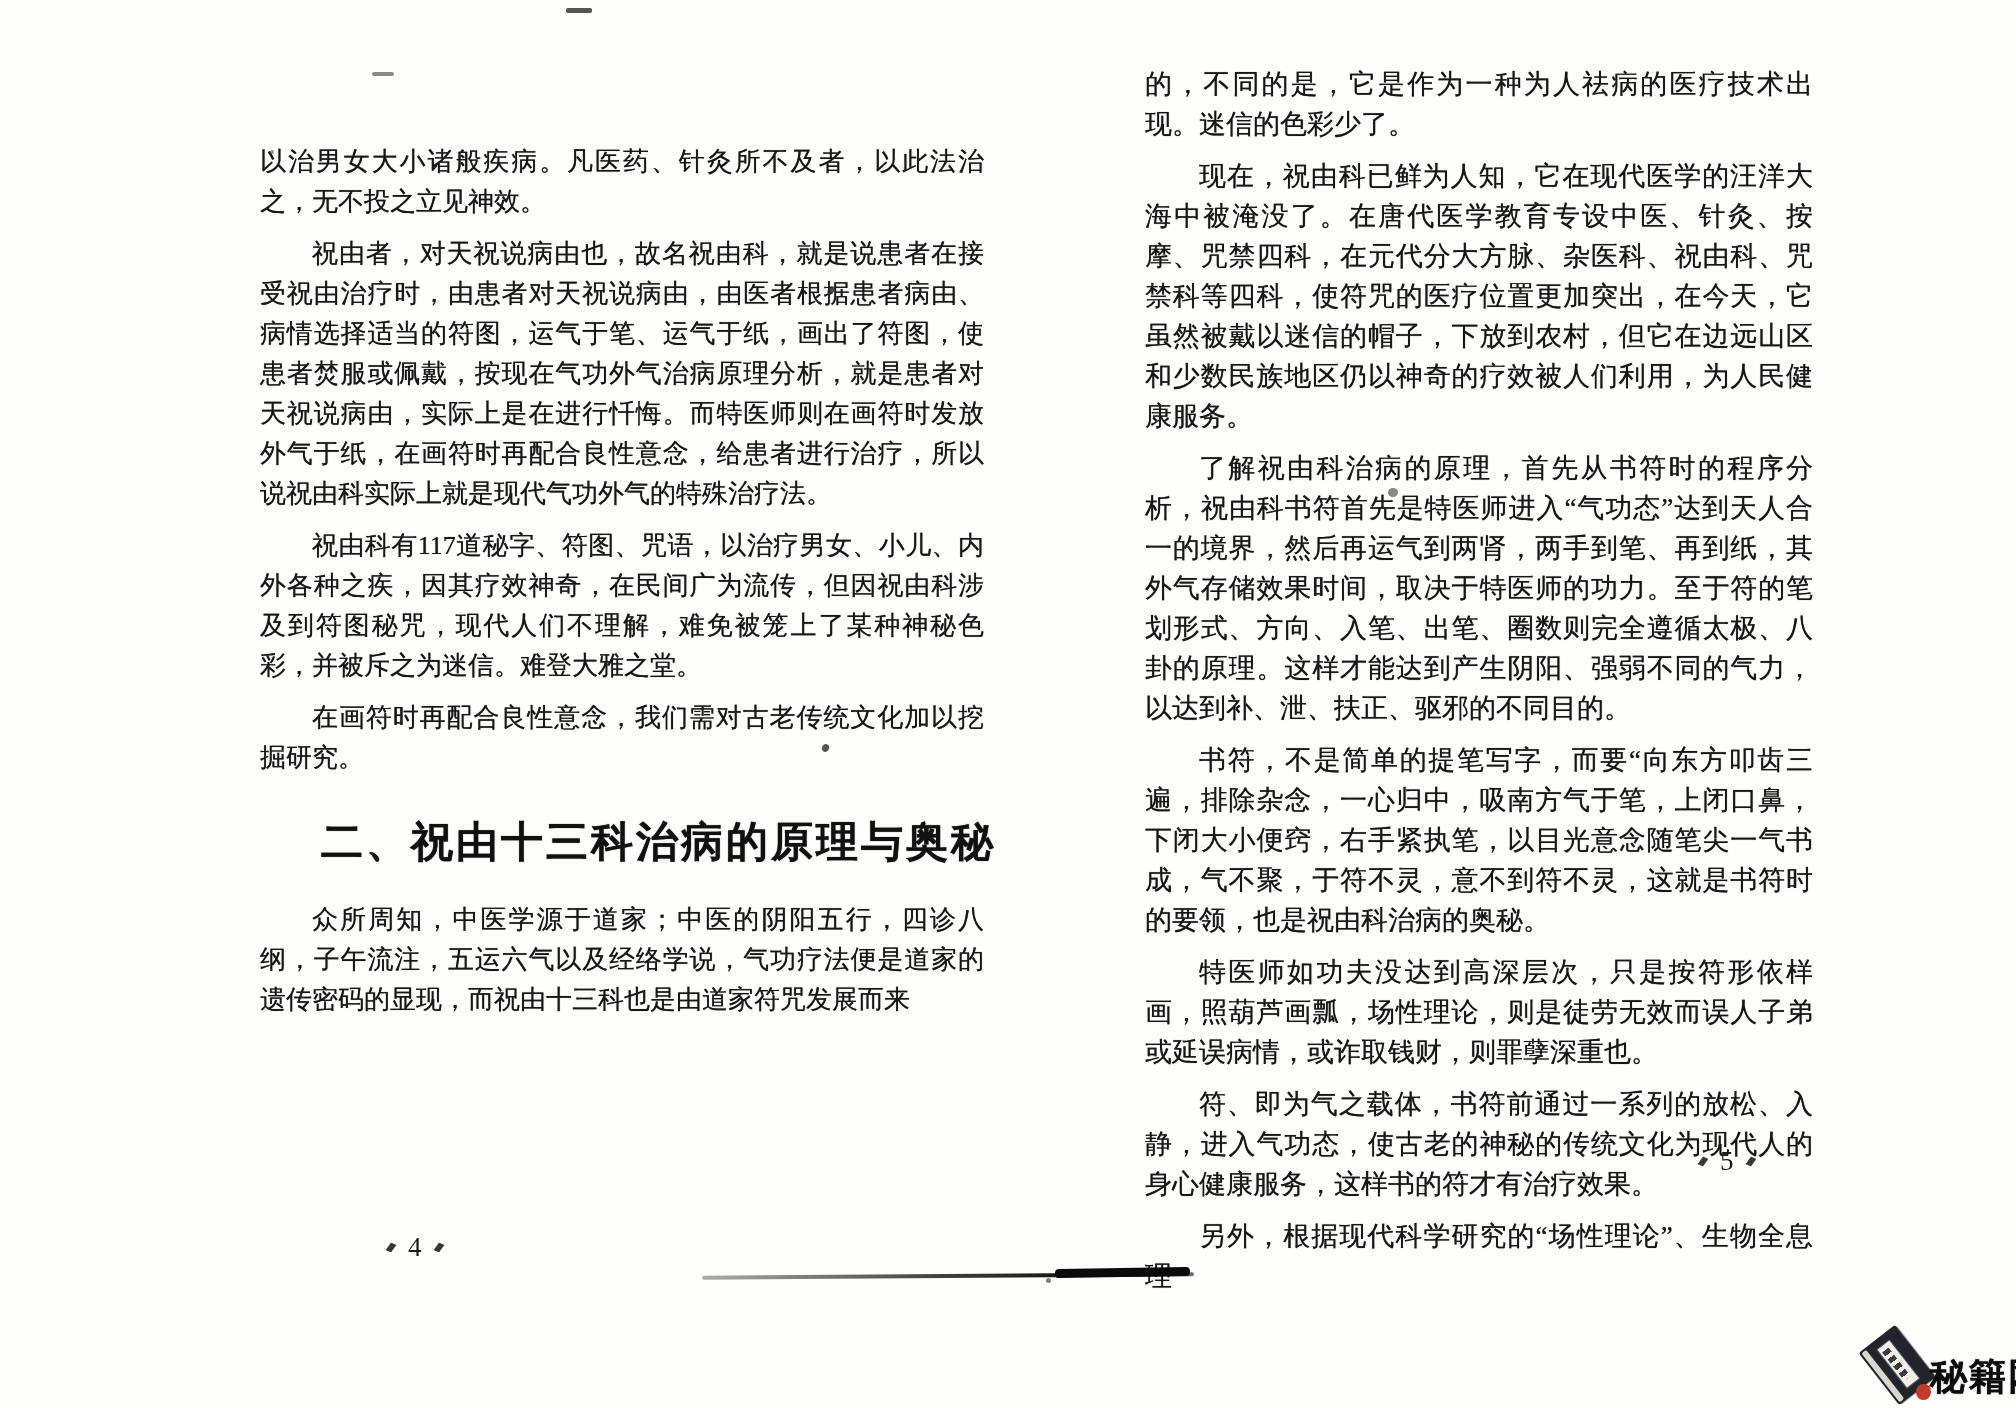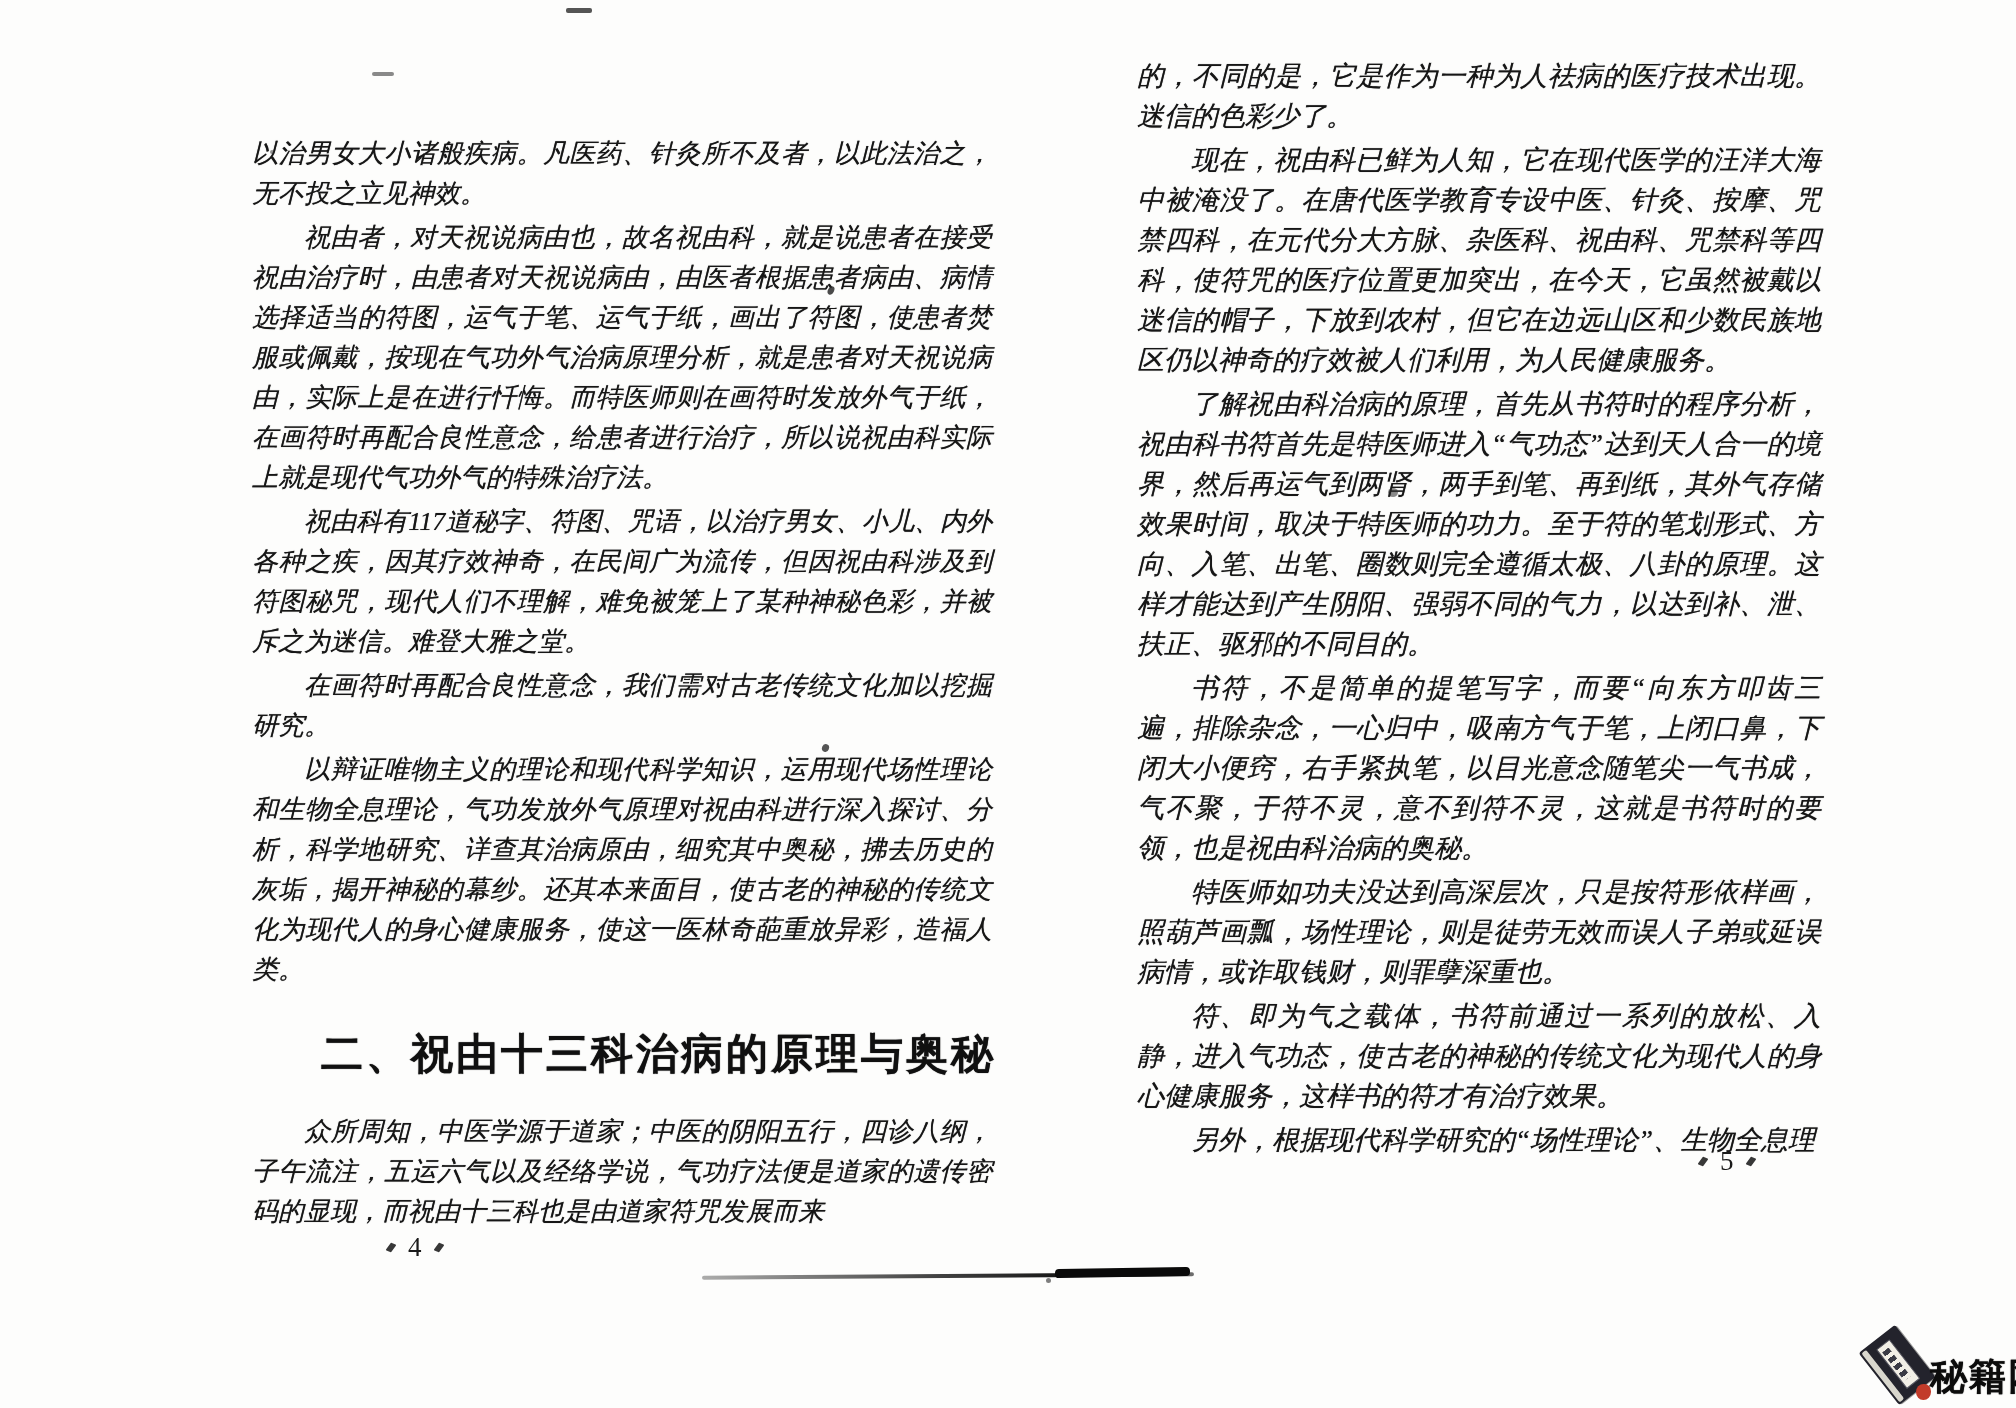--- a/index.html
+++ b/index.html
@@ -8,26 +8,25 @@
     background:#fdfdfc;
     position:relative;
     overflow:hidden;
     font-family:"Liberation Serif","DejaVu Serif",serif;
     color:#161616;
   }
   .col{position:absolute;}
   .col-left{left:248px;top:130px;width:748px;}
   .col-right{left:1133px;top:52px;width:692px;}
   p.par{
-    margin:4px;
+    margin:12px;
     text-align:justify;
     text-justify:inter-ideograph;
     word-break:break-all;
     text-shadow:0 0 0.7px rgba(10,10,10,0.75);
-    font-style:italic;
   }
   .col-left p.par{font-size:26px;line-height:40px;}
   .col-right p.par{font-size:27px;line-height:40px;}
   p.indent{text-indent:2em;}
   h2.section-heading{
     font-size:42px;
     font-weight:bold;
     text-align:right;
     letter-spacing:3px;
     margin:36px 0 30px 0;
@@ -134,21 +133,20 @@
 </head>
 <body>
 
 <div>
 
   <div class="col col-left">
     <p class="par">以治男女大小诸般疾病。凡医药、针灸所不及者，以此法治之，无不投之立见神效。</p>
     <p class="par indent">祝由者，对天祝说病由也，故名祝由科，就是说患者在接受祝由治疗时，由患者对天祝说病由，由医者根据患者病由、病情选择适当的符图，运气于笔、运气于纸，画出了符图，使患者焚服或佩戴，按现在气功外气治病原理分析，就是患者对天祝说病由，实际上是在进行忏悔。而特医师则在画符时发放外气于纸，在画符时再配合良性意念，给患者进行治疗，所以说祝由科实际上就是现代气功外气的特殊治疗法。</p>
     <p class="par indent">祝由科有117道秘字、符图、咒语，以治疗男女、小儿、内外各种之疾，因其疗效神奇，在民间广为流传，但因祝由科涉及到符图秘咒，现代人们不理解，难免被笼上了某种神秘色彩，并被斥之为迷信。难登大雅之堂。</p>
     <p class="par indent">在画符时再配合良性意念，我们需对古老传统文化加以挖掘研究。</p>
-    <p class="par indent">以辩证唯物主义的理论和现代科学知识，运用现代场性理论和生物全息理论，气功发放外气原理对祝由科进行深入探讨、分析，科学地研究、详查其治病原由，细究其中奥秘，拂去历史的灰垢，揭开神秘的幕纱。还其本来面目，使古老的神秘的传统文化为现代人的身心健康服务，使这一医林奇葩重放异彩，造福人类。</p>
     <h2 class="section-heading">二、祝由十三科治病的原理与奥秘</h2>
     <p class="par indent">众所周知，中医学源于道家；中医的阴阳五行，四诊八纲，子午流注，五运六气以及经络学说，气功疗法便是道家的遗传密码的显现，而祝由十三科也是由道家符咒发展而来</p>
   </div>
 
   <div class="col col-right">
     <p class="par">的，不同的是，它是作为一种为人祛病的医疗技术出现。迷信的色彩少了。</p>
     <p class="par indent">现在，祝由科已鲜为人知，它在现代医学的汪洋大海中被淹没了。在唐代医学教育专设中医、针灸、按摩、咒禁四科，在元代分大方脉、杂医科、祝由科、咒禁科等四科，使符咒的医疗位置更加突出，在今天，它虽然被戴以迷信的帽子，下放到农村，但它在边远山区和少数民族地区仍以神奇的疗效被人们利用，为人民健康服务。</p>
     <p class="par indent">了解祝由科治病的原理，首先从书符时的程序分析，祝由科书符首先是特医师进入“气功态”达到天人合一的境界，然后再运气到两肾，两手到笔、再到纸，其外气存储效果时间，取决于特医师的功力。至于符的笔划形式、方向、入笔、出笔、圈数则完全遵循太极、八卦的原理。这样才能达到产生阴阳、强弱不同的气力，以达到补、泄、扶正、驱邪的不同目的。</p>
     <p class="par indent">书符，不是简单的提笔写字，而要“向东方叩齿三遍，排除杂念，一心归中，吸南方气于笔，上闭口鼻，下闭大小便窍，右手紧执笔，以目光意念随笔尖一气书成，气不聚，于符不灵，意不到符不灵，这就是书符时的要领，也是祝由科治病的奥秘。</p>
     <p class="par indent">特医师如功夫没达到高深层次，只是按符形依样画，照葫芦画瓢，场性理论，则是徒劳无效而误人子弟或延误病情，或诈取钱财，则罪孽深重也。</p>

